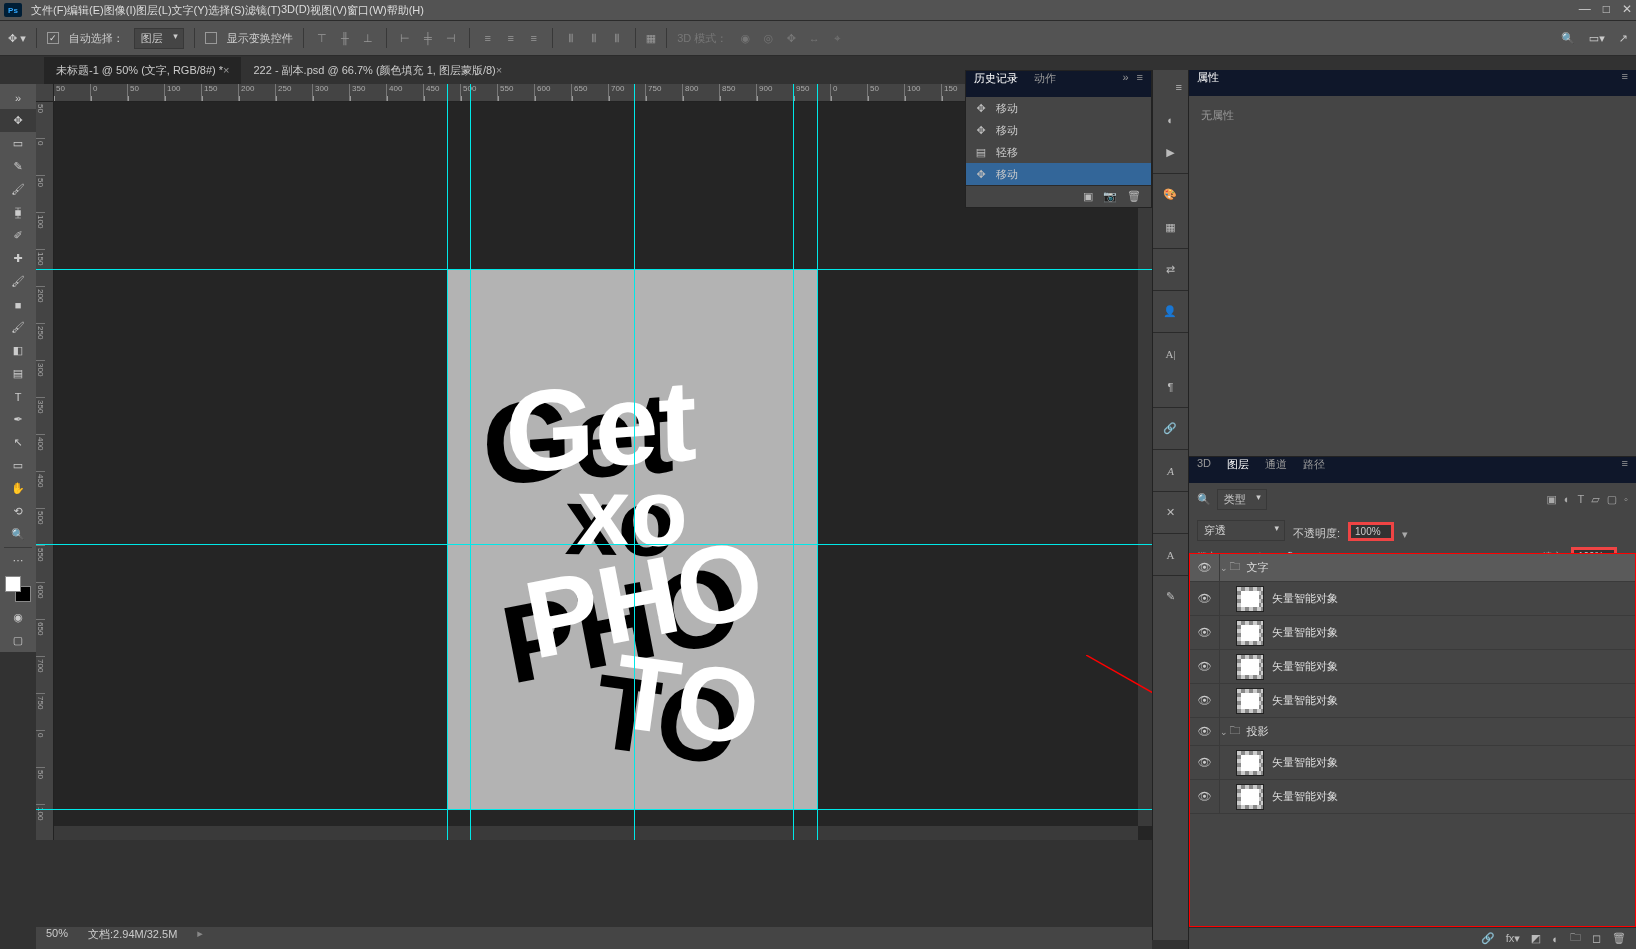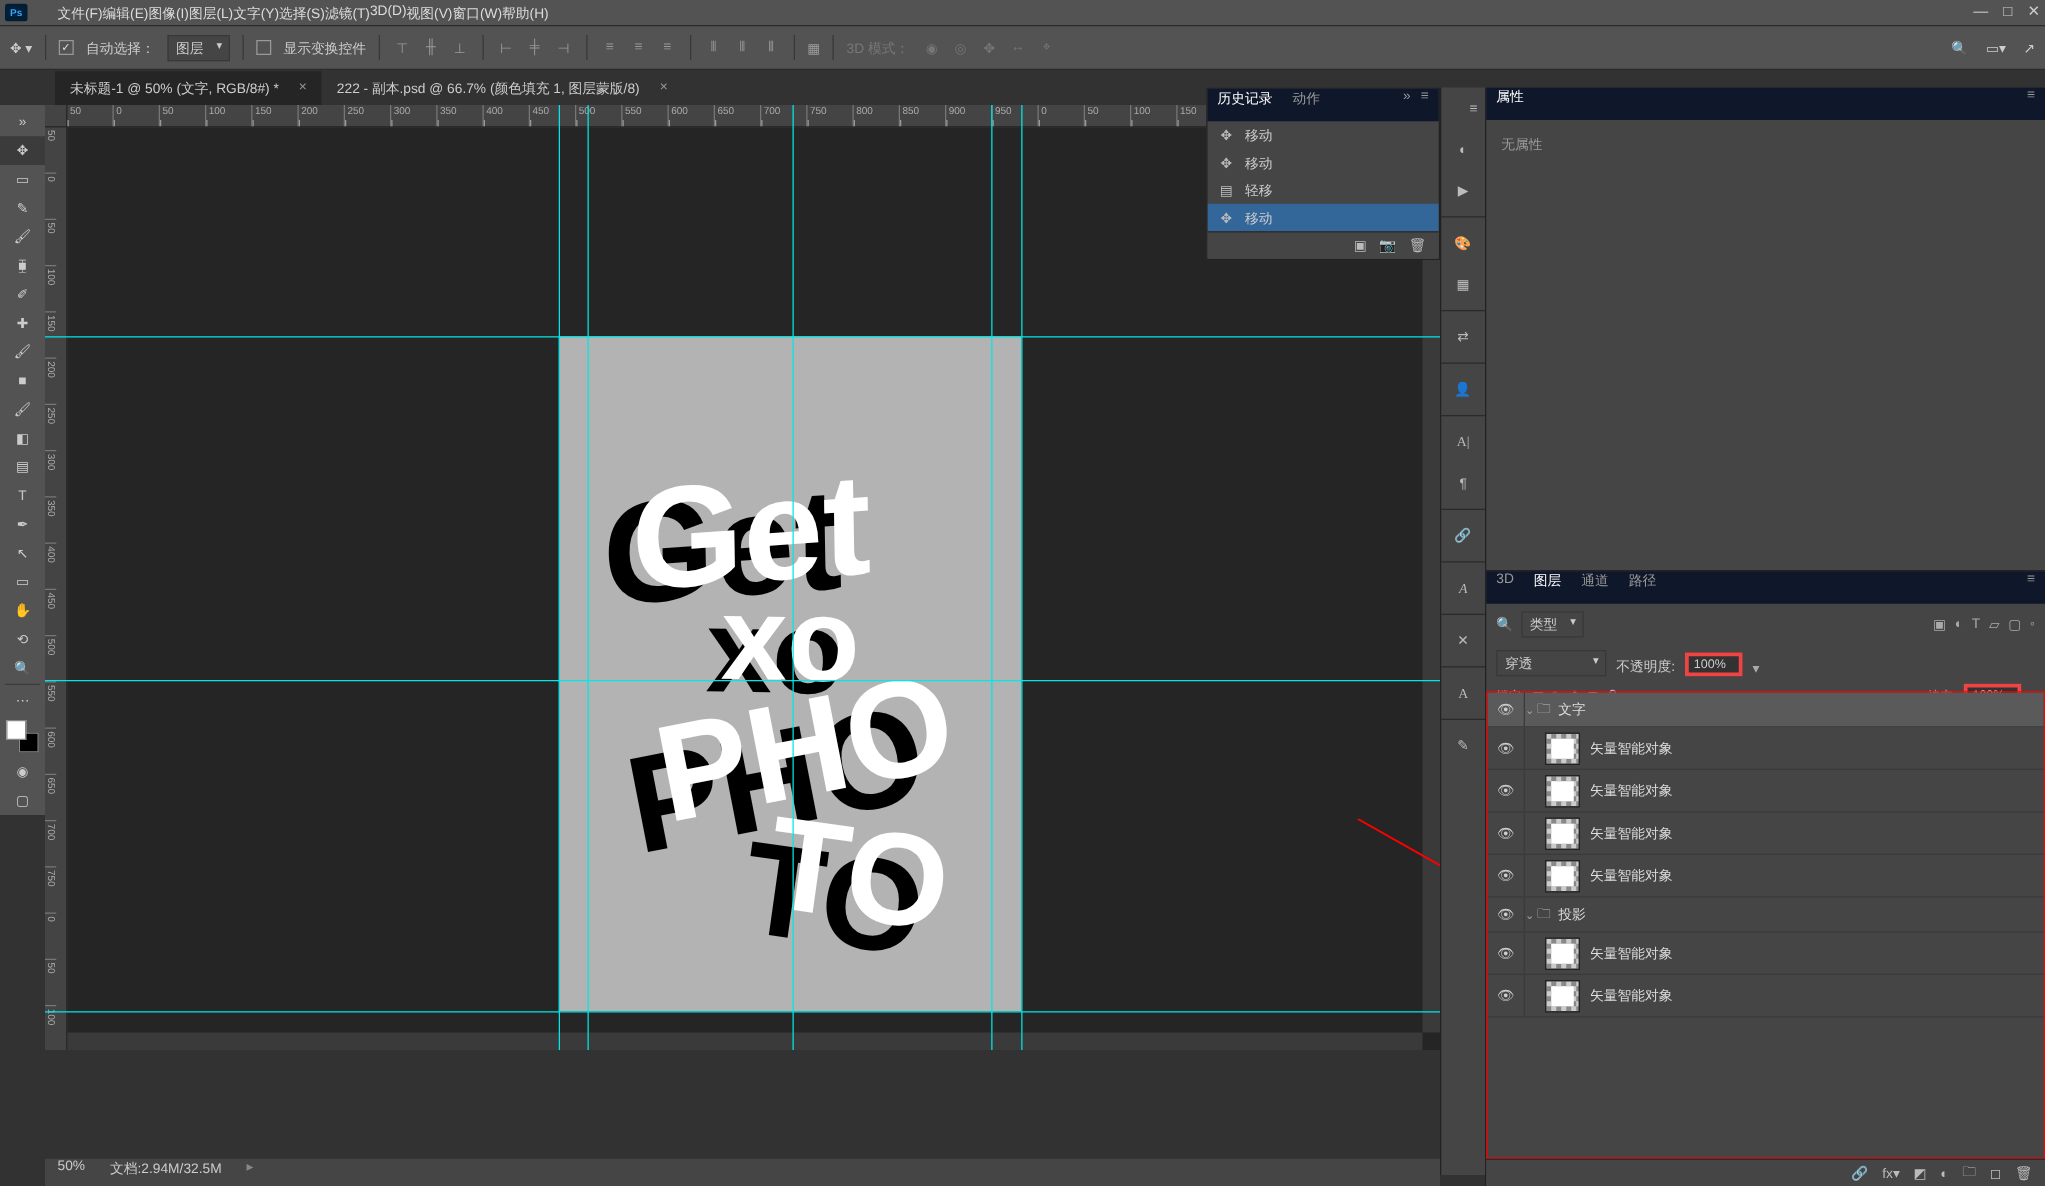--- a/index.html
+++ b/index.html
@@ -1,33 +1,33 @@
 <!DOCTYPE html>
 <html><head>
 <meta charset="utf-8">
 <style>
 *{margin:0;padding:0;box-sizing:border-box;font-family:"Microsoft YaHei",sans-serif;user-select:none}
 body{background:#323232;color:#ccc;font-size:11px;overflow:hidden;width:1636px;height:949px;position:relative}
 .top-bar{height:20px;background:#535353;display:flex;align-items:center;padding:0 4px}
-.ps-logo{width:18px;height:14px;background:#001e36;color:#31a8ff;font-size:8px;font-weight:bold;display:flex;align-items:center;justify-content:center;border-radius:2px;margin-right:24px}
+.ps-logo{width:18px;height:14px;background:#001e36;color:#31a8ff;font-size:8px;font-weight:bold;display:flex;align-items:center;justify-content:center;border-radius:2px;margin-right:9px}
 .menu{display:flex;color:#ddd}
 .menu span{cursor:pointer}
 .win-controls{position:absolute;right:4px;top:2px;display:flex;gap:12px;color:#ccc}
 .win-controls span{cursor:pointer;font-size:12px}
 .option-bar{height:36px;background:#535353;border-top:1px solid #2b2b2b;border-bottom:1px solid #2b2b2b;display:flex;align-items:center;padding:0 8px;gap:10px;font-size:11px}
 .opt-divider{width:1px;height:20px;background:#383838}
 .checkbox{width:12px;height:12px;border:1px solid #999;display:inline-flex;align-items:center;justify-content:center;font-size:9px;color:#ddd}
 .dropdown{background:#454545;border:1px solid #383838;padding:2px 20px 2px 6px;position:relative}
 .dropdown::after{content:"▾";position:absolute;right:5px;top:2px;color:#ccc;font-size:9px}
 .align-icons{display:flex;gap:7px}
 .align-icons span{width:16px;height:16px;display:flex;align-items:center;justify-content:center;color:#999}
 .right-icons{position:absolute;right:8px;display:flex;gap:14px;color:#ccc}
 .right-icons span{cursor:pointer}
 .tab-bar{height:28px;background:#323232;display:flex;align-items:center;padding-left:44px}
-.tab{padding:6px 12px;font-size:11px;color:#ccc;display:flex;align-items:center;gap:16px;cursor:pointer}
+.tab{padding:6px 12px;font-size:11px;color:#ccc;display:flex;align-items:center;gap:0;cursor:pointer}
 .tab.active{background:#252525}
 .tab-close{color:#999;font-size:11px}
 .toolbox{position:absolute;left:0;top:84px;width:36px;background:#535353;padding-top:2px}
 .toolbox .row{height:23px;display:flex;align-items:center;justify-content:center;color:#ccc;cursor:pointer;position:relative}
 .toolbox .row.active{background:#3b3b3b}
 .toolbox .sep{height:1px;background:#3b3b3b;margin:1px 4px}
 .swatch{width:26px;height:26px;position:relative;margin:4px auto}
 .swatch .fg{width:16px;height:16px;background:#fff;border:1px solid #888;position:absolute;top:0;left:0;z-index:2}
 .swatch .bg{width:16px;height:16px;background:#000;border:1px solid #888;position:absolute;bottom:0;right:0}
 .canvas-area{position:absolute;left:36px;top:84px;width:1116px;height:756px;background:#252525;overflow:hidden}

